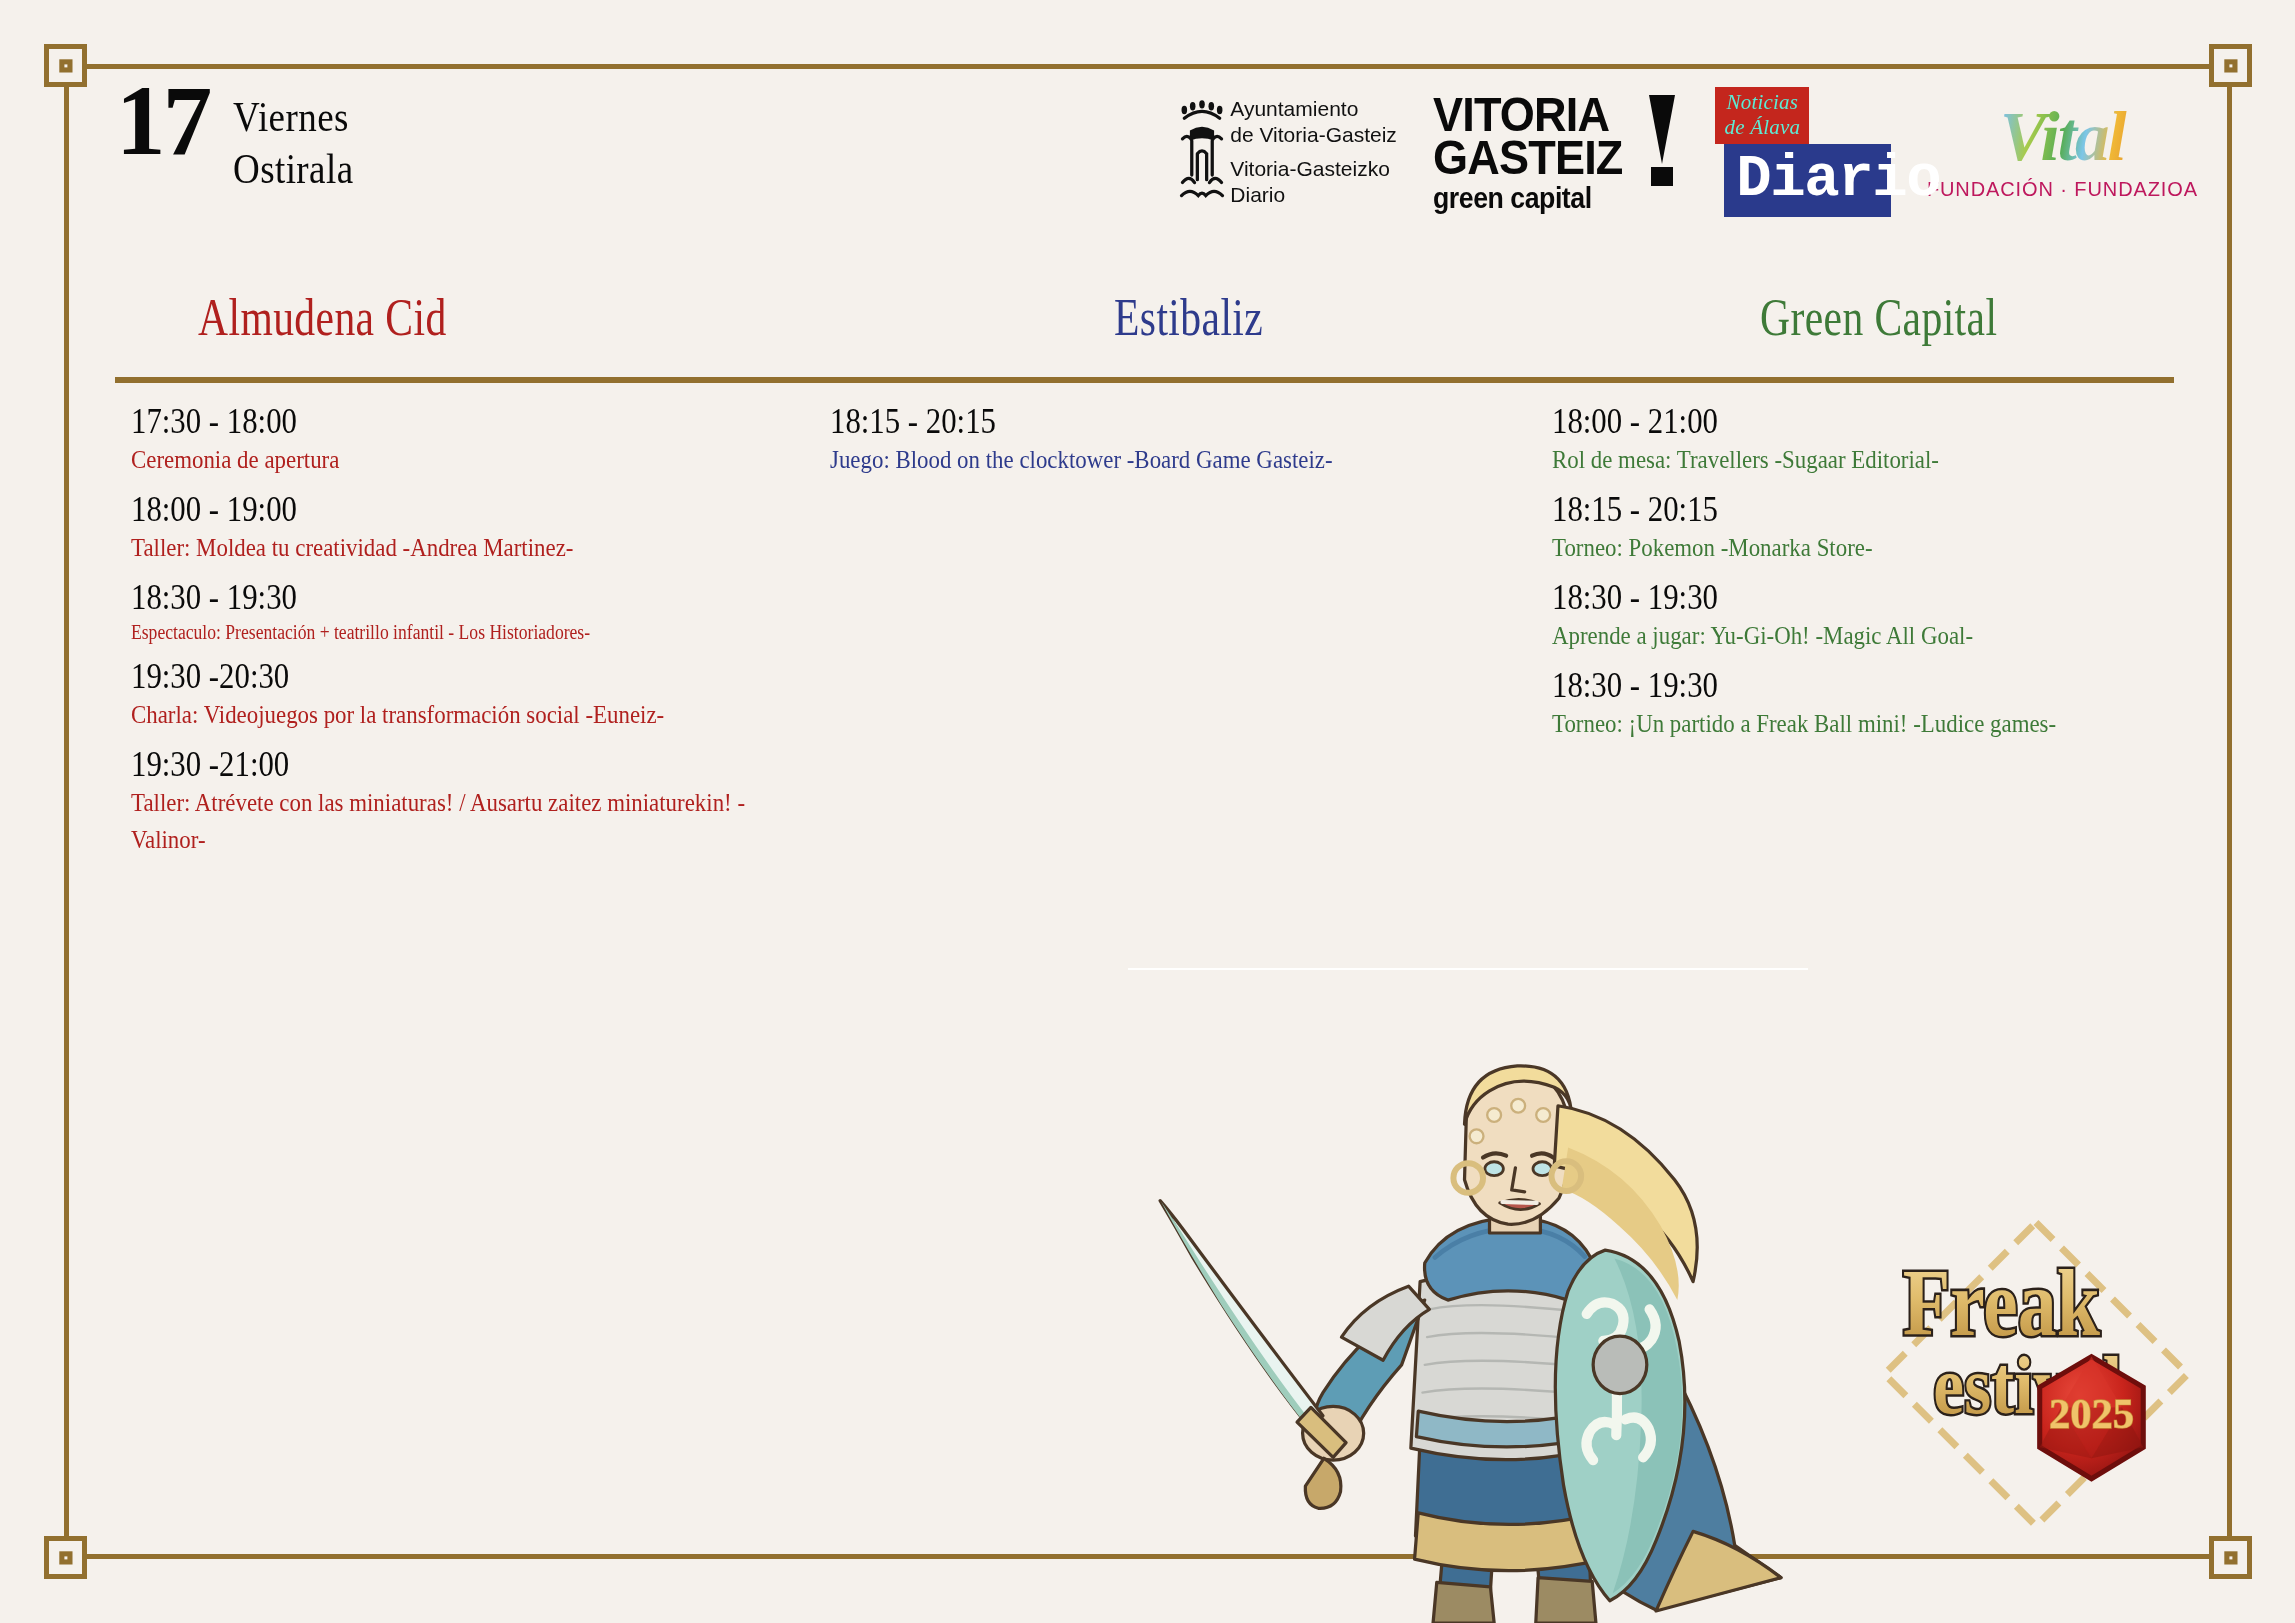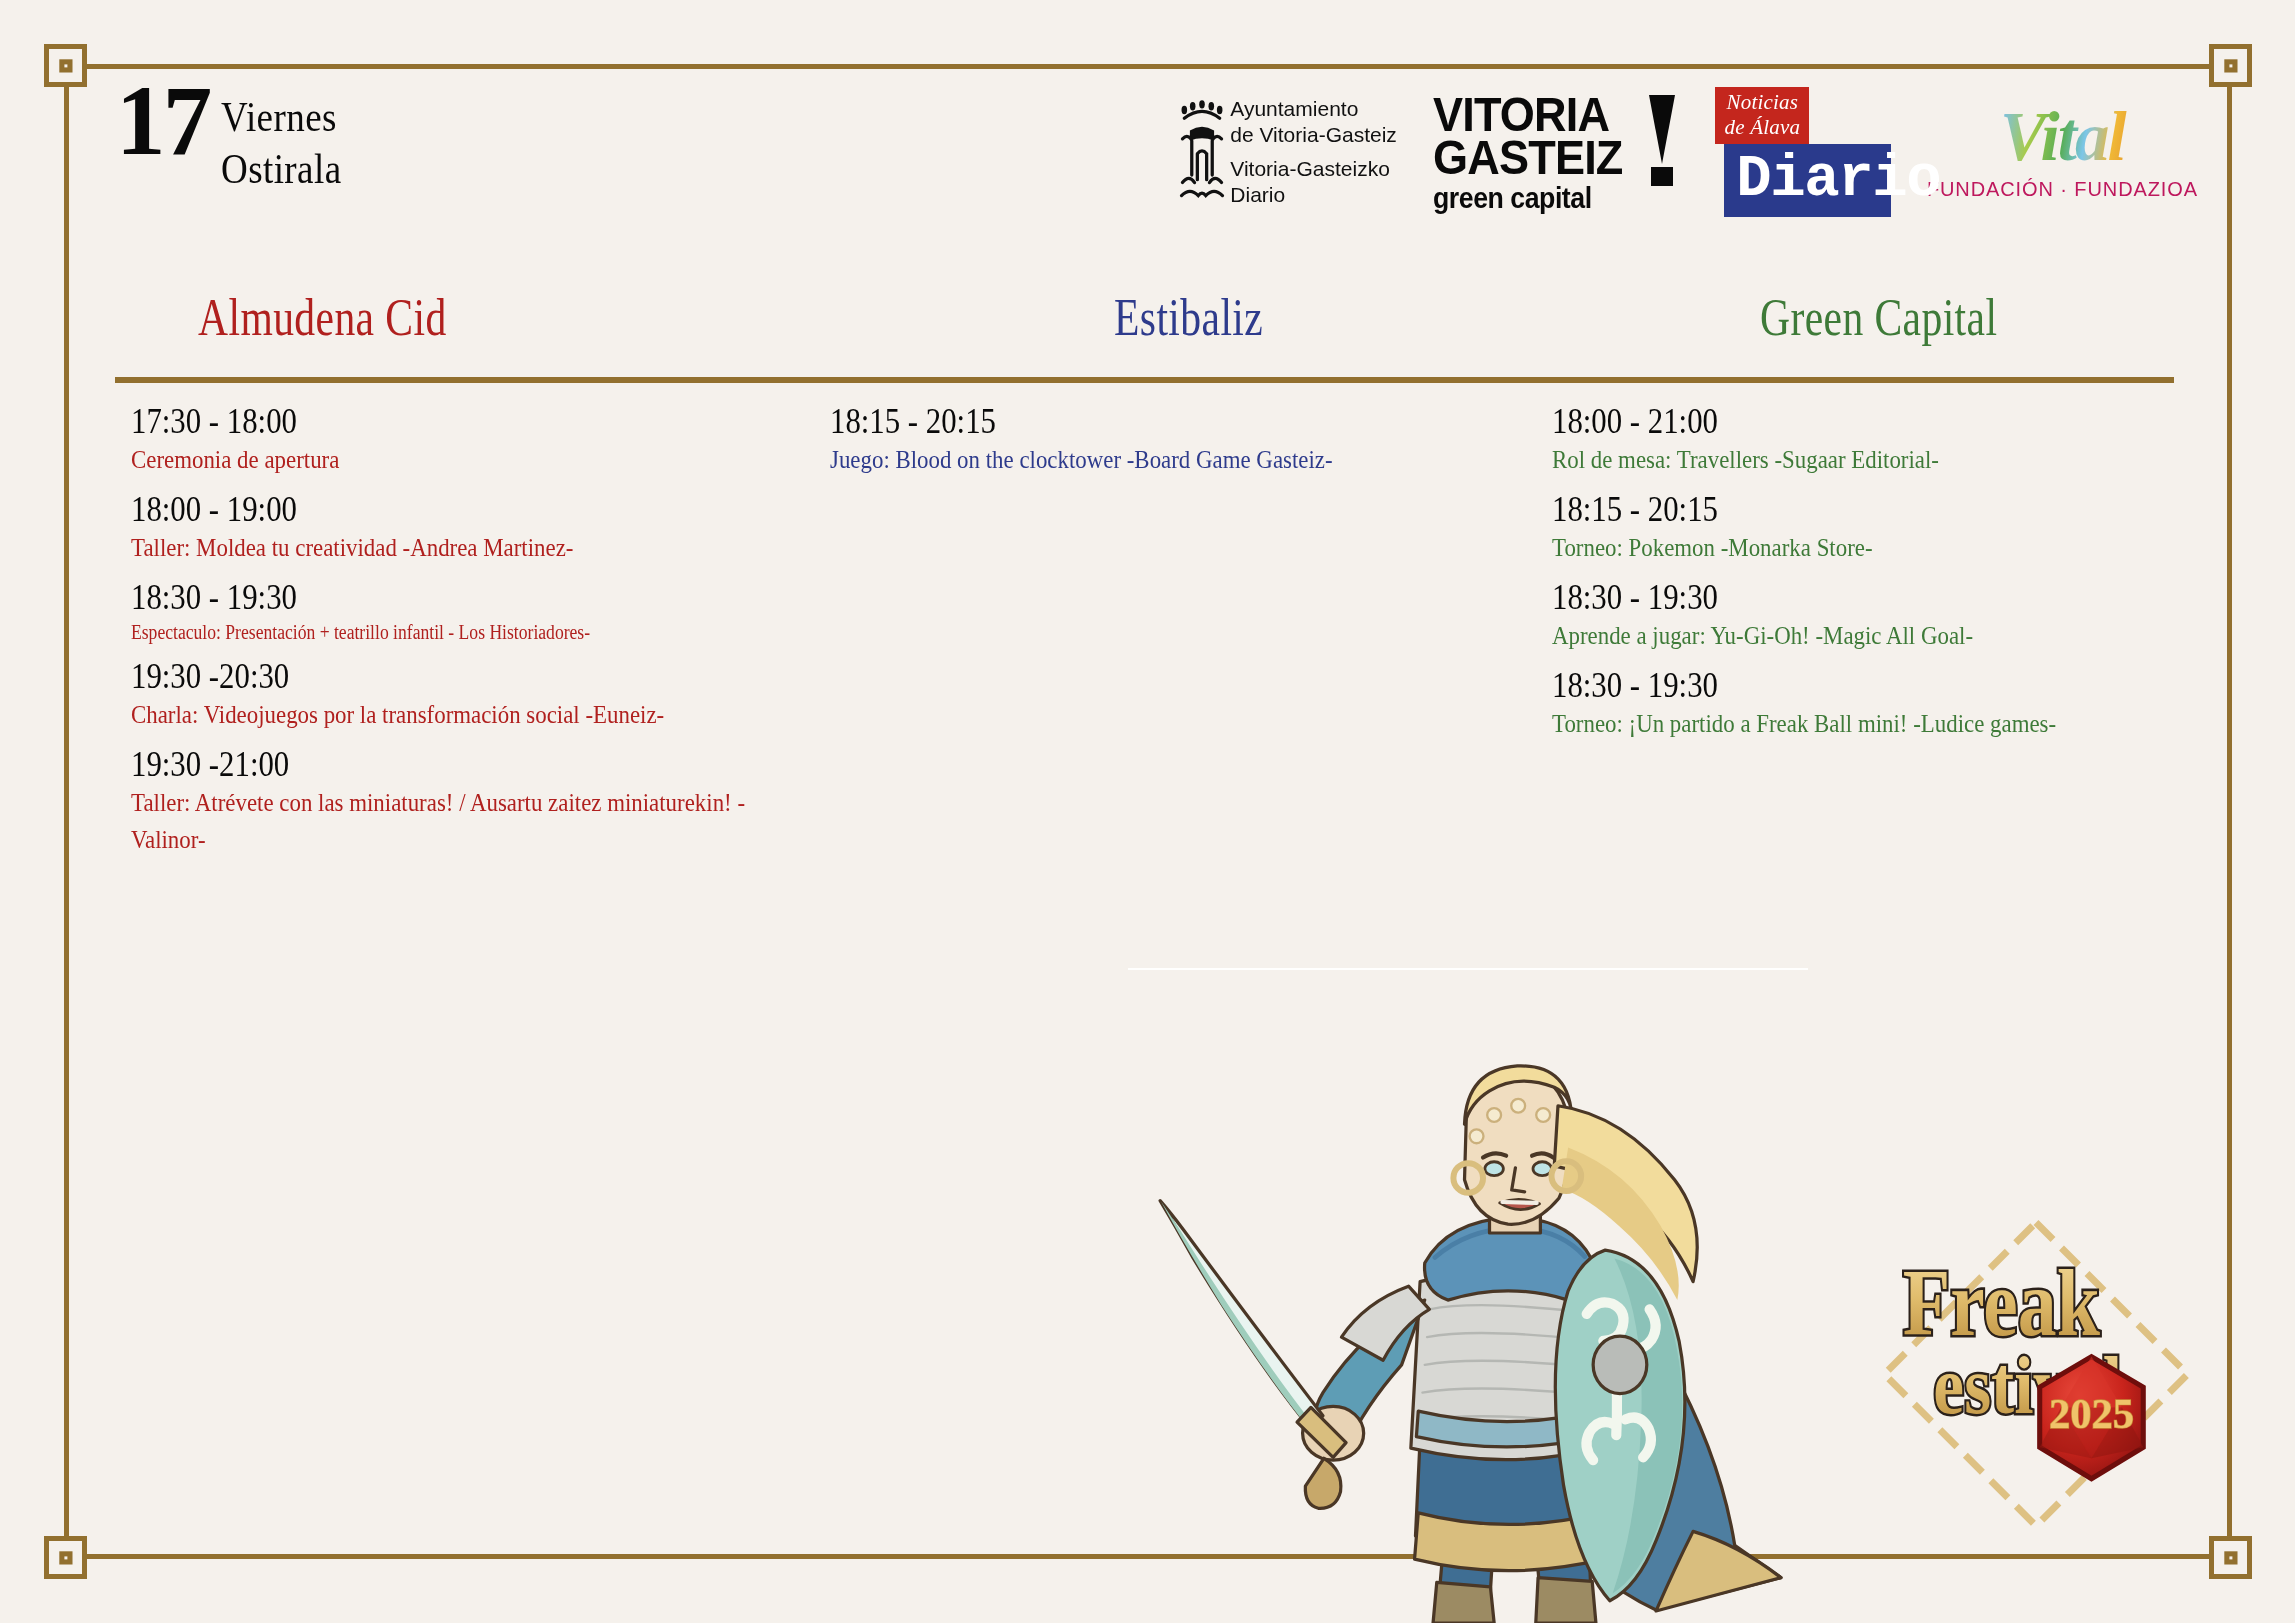--- a/index.html
+++ b/index.html
@@ -58,21 +58,21 @@
   }
   .date-num {
     font-family: "Liberation Serif", serif;
     font-size: 99px;
     line-height: 0.85;
     font-weight: 700;
     letter-spacing: -2.8px;
     color: #0a0a0a;
   }
   .date-words {
-    margin-left: 12px;
+    margin-left: 24px;
     margin-top: 12px;
   }
   .date-words div {
     font-family: "Liberation Serif", serif;
     font-size: 43px;
     line-height: 1.22;
     font-weight: 400;
     letter-spacing: 0.5px;
     color: #0a0a0a;
     font-stretch: condensed;
@@ -136,21 +136,21 @@
   }
   .vg-bang b {
     position: absolute; left: 1.9px; bottom: 0;
     width: 22px; height: 18.5px; background: #0a0a0a;
   }
 
   
   .logo-diario { width: 176px; position: relative; }
   .diario-top {
     background: #C4261D;
-    color: #ffffff;
+    color: #5eead4;
     font-family: "Liberation Serif", serif;
     font-style: italic;
     font-size: 21px;
     padding: 3.2px 7.4px 4.2px 8.3px;
     width: 94px;
     box-sizing: border-box;
     text-align: center;
     letter-spacing: 0.2px;
   }
   .diario-bot {

